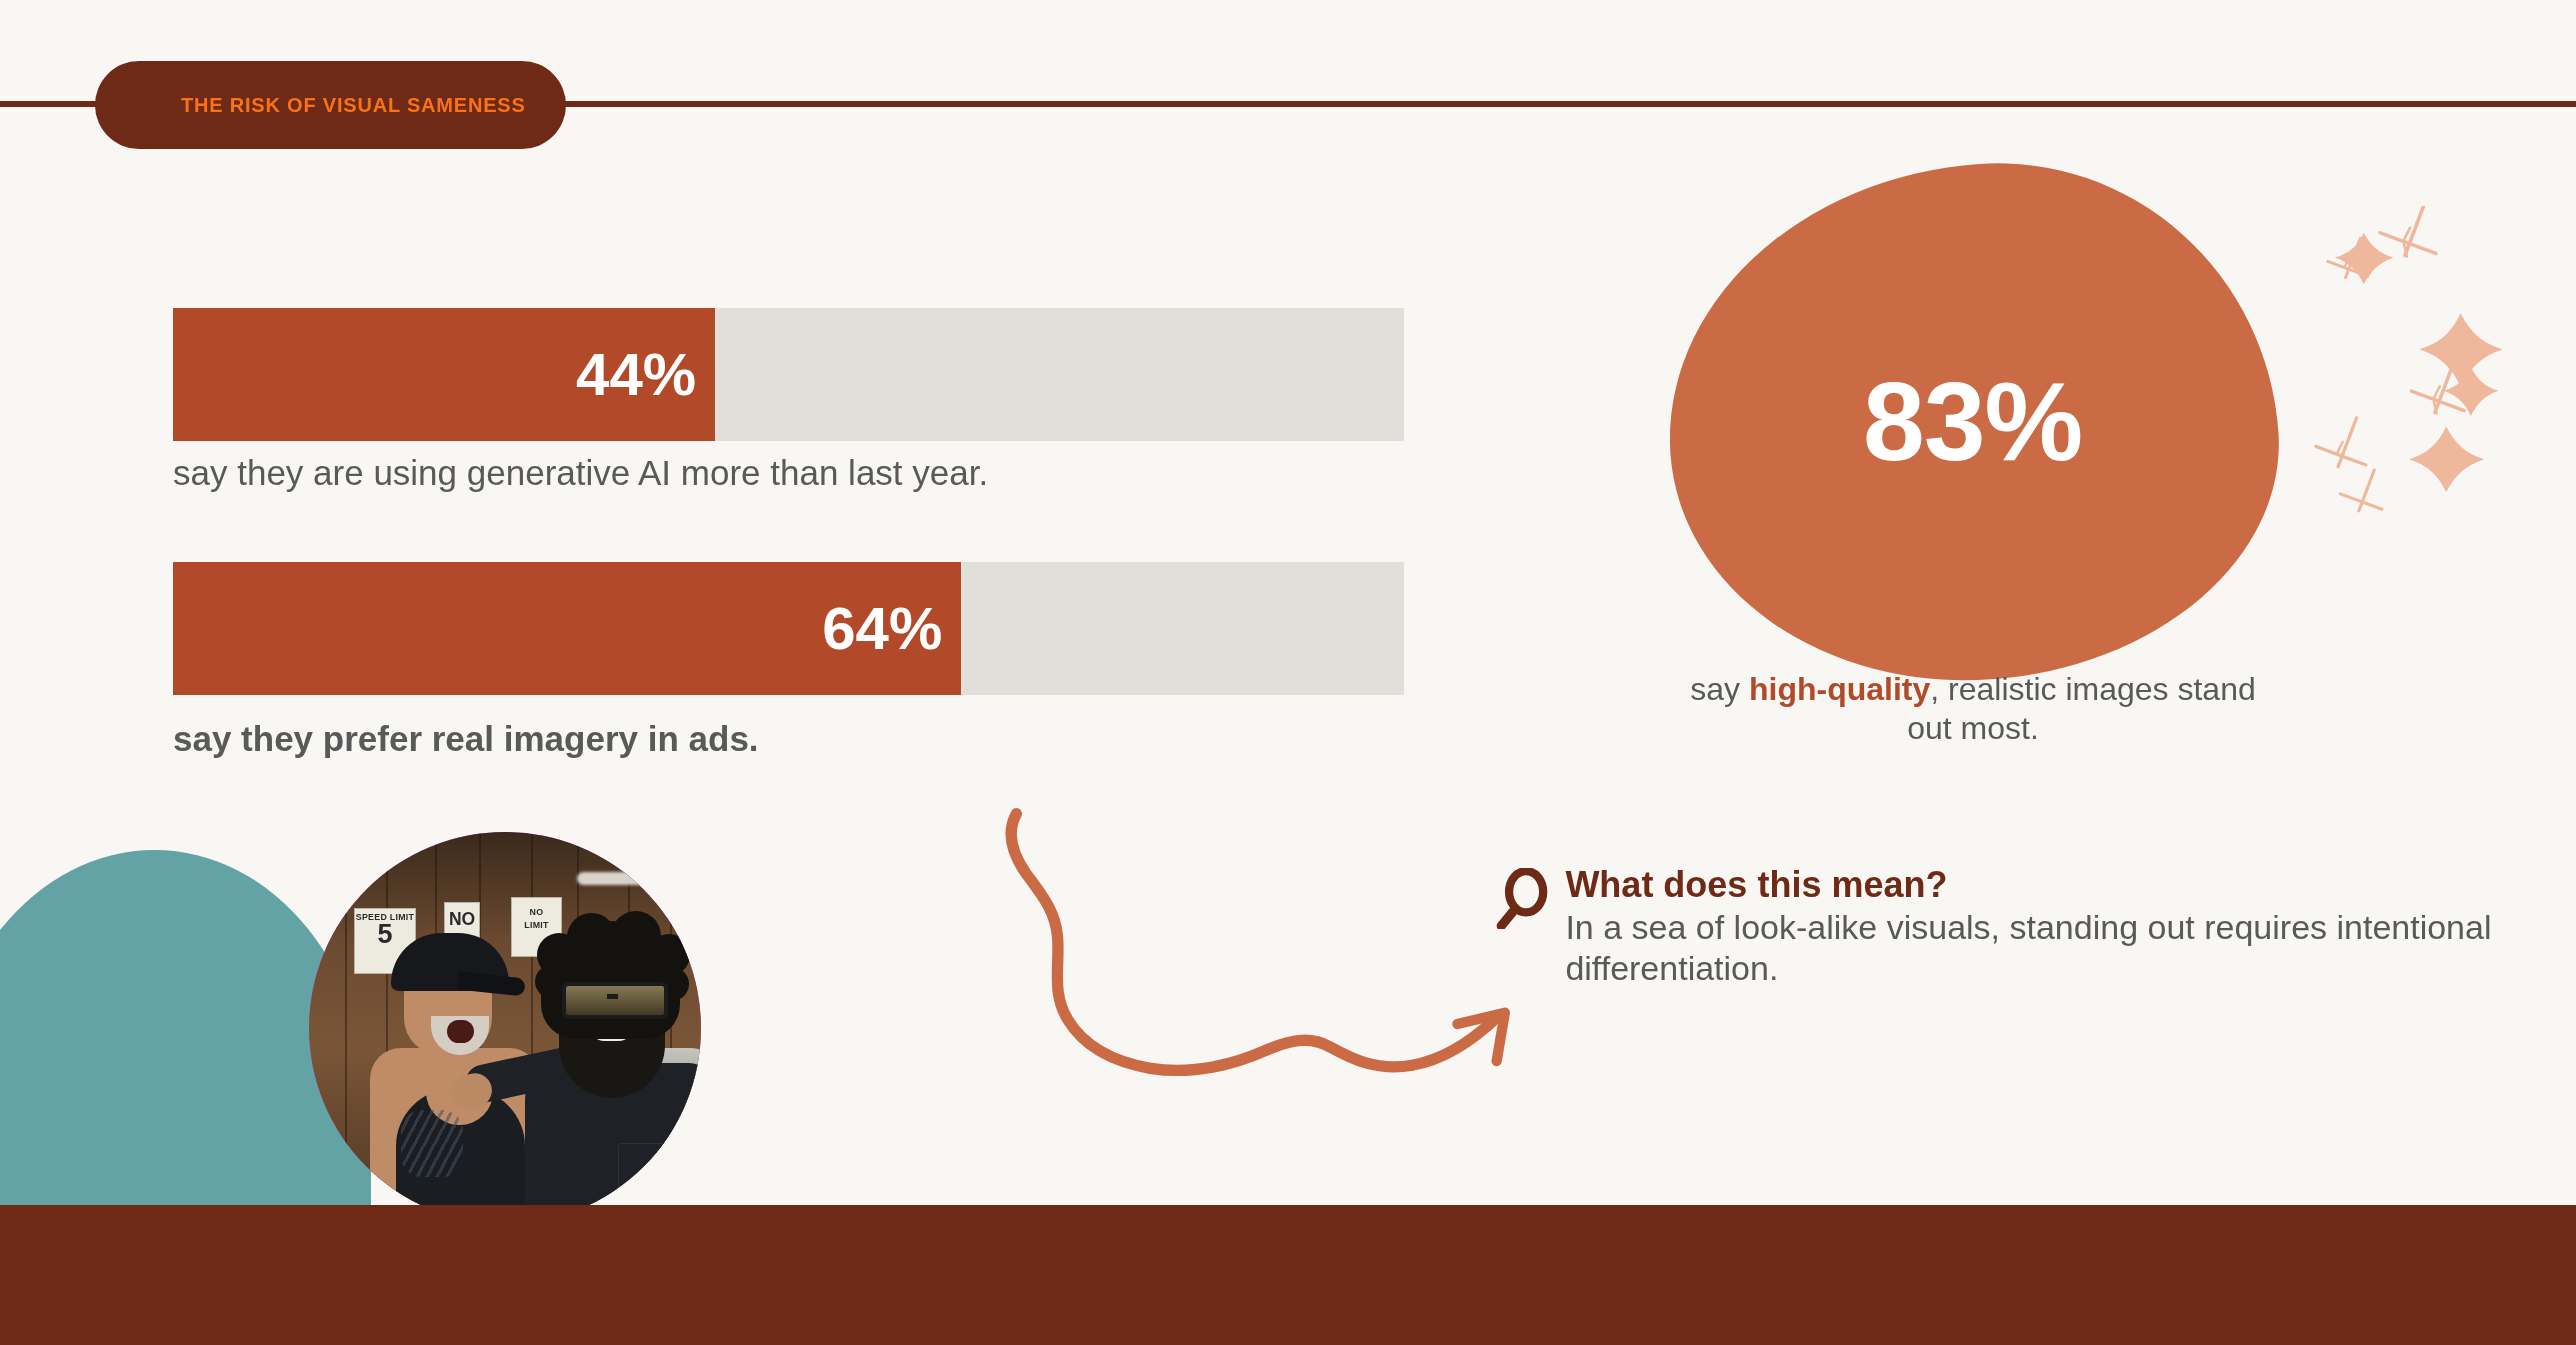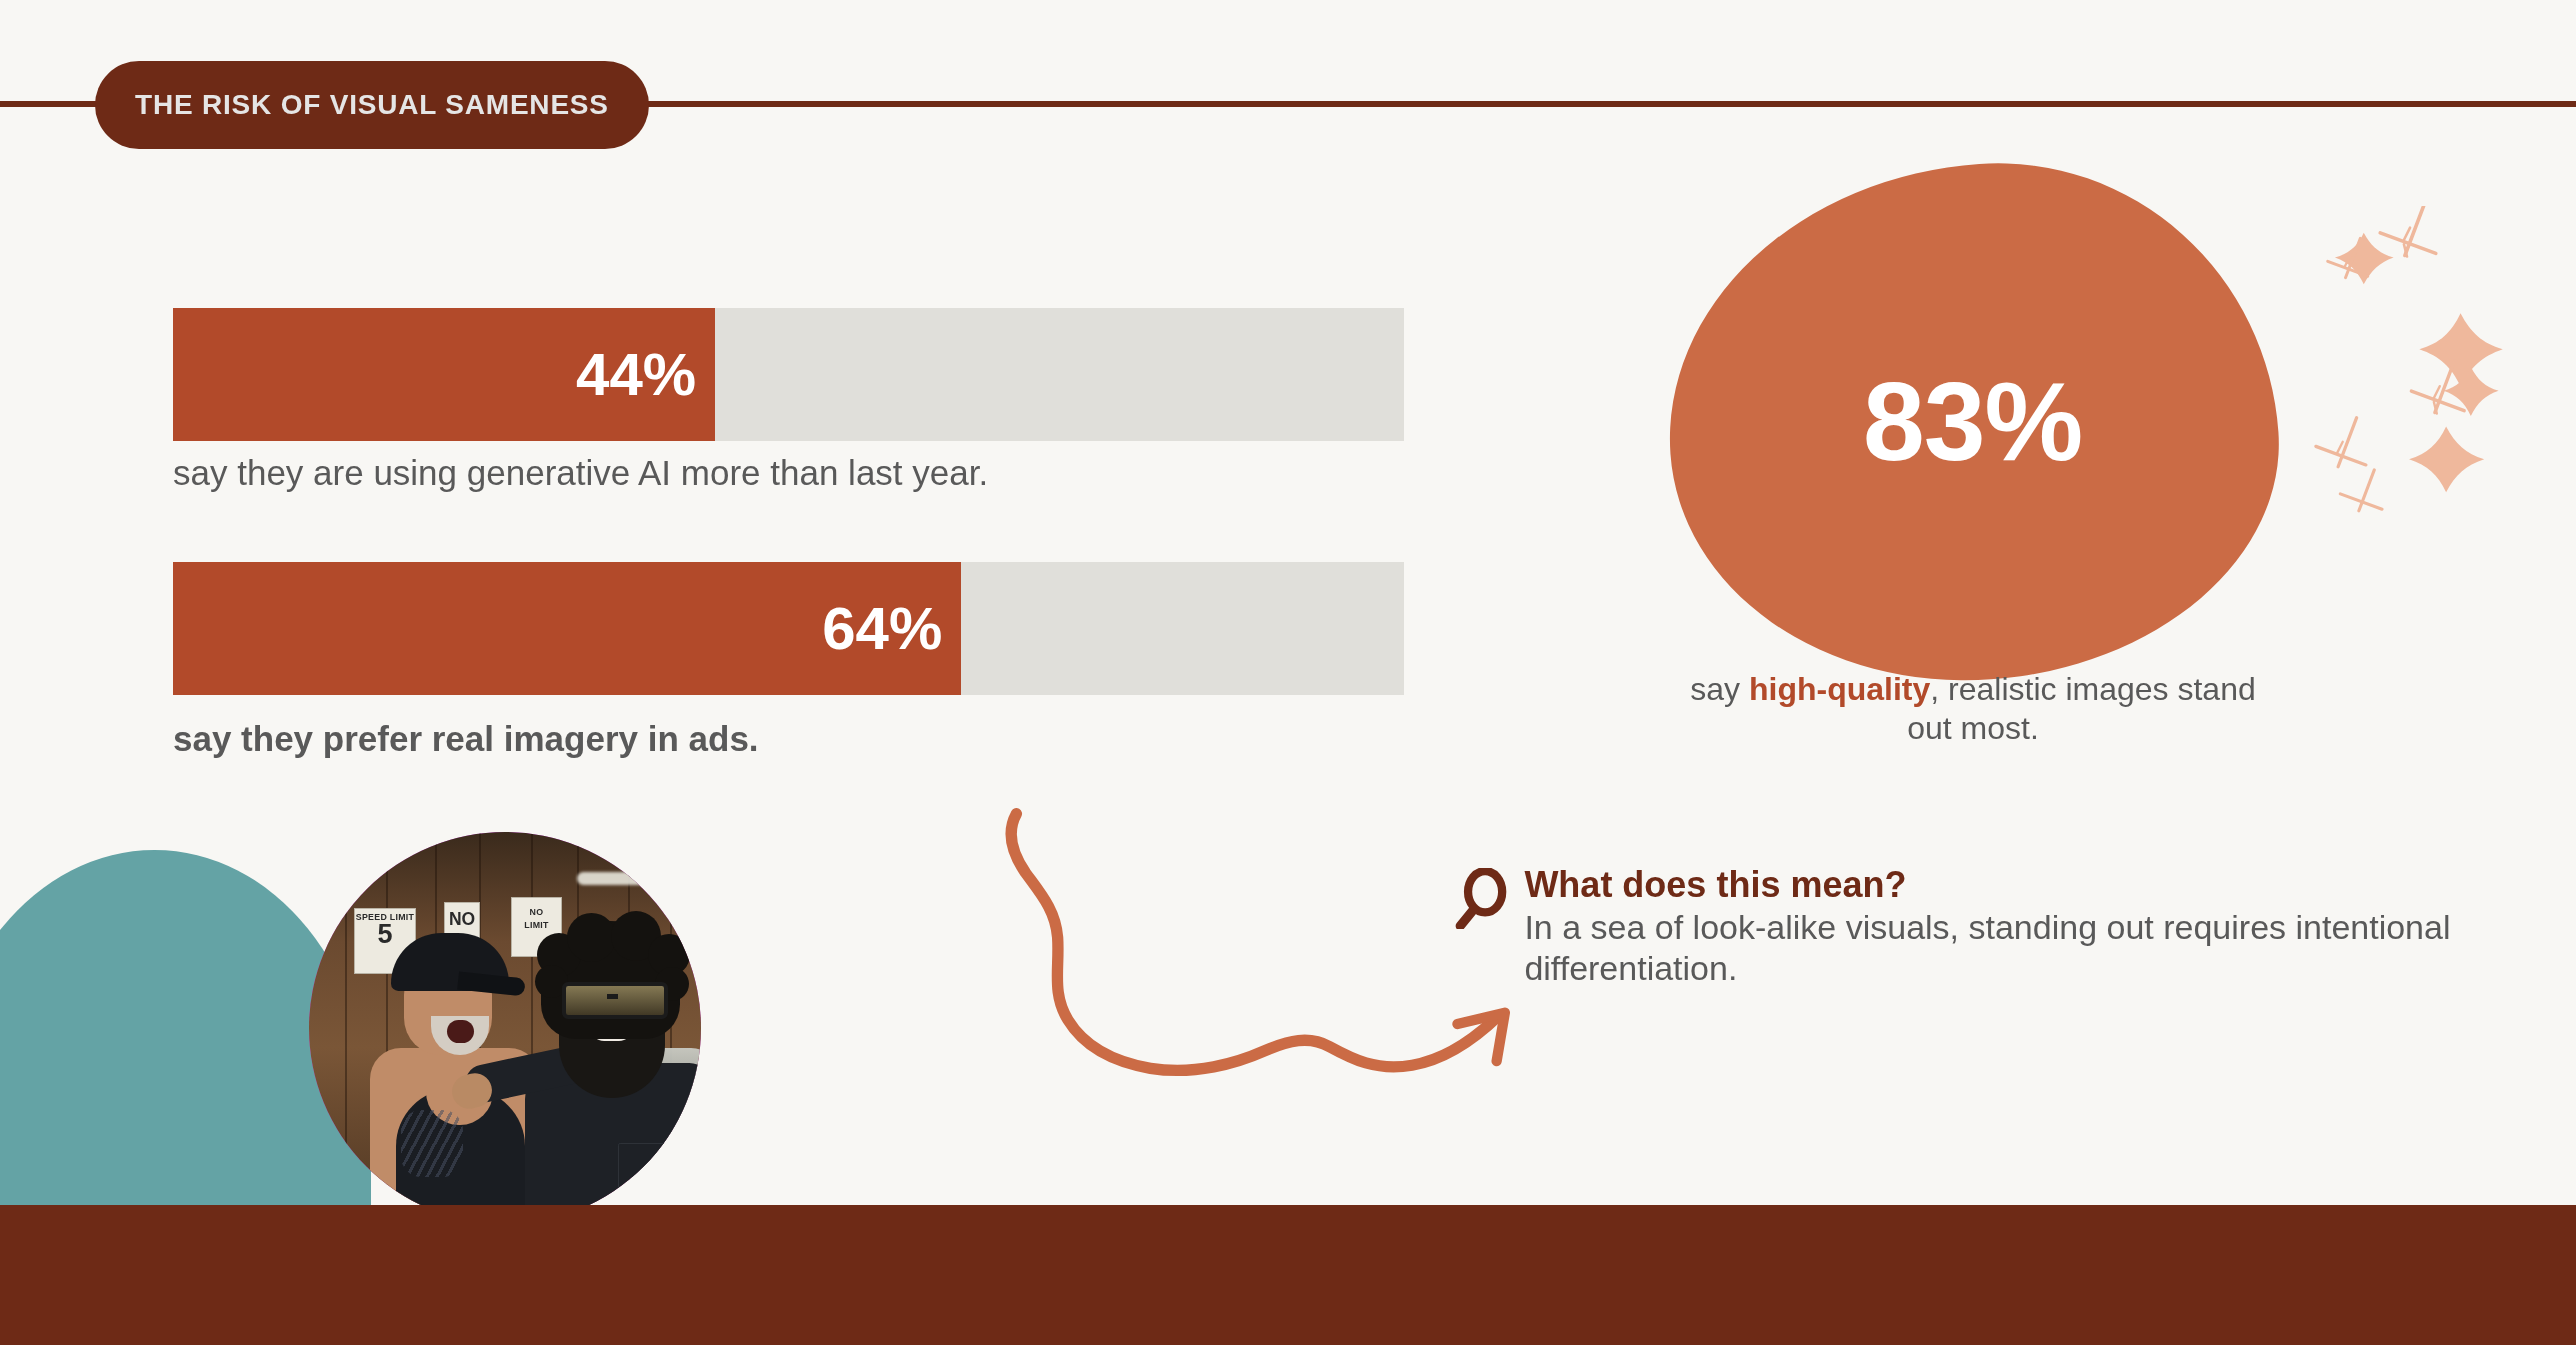--- a/index.html
+++ b/index.html
@@ -18,23 +18,24 @@
     background:#6E2A16;
   }
   .badge{
     position:absolute;left:95px;top:61px;
     height:88px;padding:0 40px;
     background:#6E2A16;border-radius:44px;
     display:flex;align-items:center;
     box-sizing:border-box;
   }
   .badge-text{
-    color:#e5e5e5;font-size:28px;font-weight:bold;
+    color:#f97316;font-size:20px;font-weight:bold;
     letter-spacing:0.8px;white-space:nowrap;
     font-family:"Liberation Sans", sans-serif;
+    margin-left:46px;
   }
 
   
   .kicker{
     position:absolute;left:109px;top:200px;
     display:flex;align-items:center;gap:15.5px;
   }
   .tri{
     width:0;height:0;
     border-left:25px solid #EFB89C;
@@ -160,21 +161,21 @@
   }
   .blob-caption b{color:#B24A2A;font-weight:bold;}
 
   
   .sparkles{position:absolute;left:2303px;top:206px;width:278px;height:309px;}
 
   
   .arrow{position:absolute;left:969px;top:793px;width:608px;height:361px;}
 
   
-  .wdtm{position:absolute;left:1453px;top:866px;width:1036px;}
+  .wdtm{position:absolute;left:1494px;top:866px;width:1036px;}
   .wdtm-row{display:flex;align-items:flex-start;gap:14.4px;}
   .mag{flex:0 0 auto;margin-top:2.1px;}
   .wdtm-title{
     color:#6E2A16;font-size:36px;font-weight:bold;line-height:1.05;white-space:nowrap;
   }
   .wdtm-body{
     color:#595959;font-size:34px;line-height:1.22;margin-top:3px;
   }
 
   

